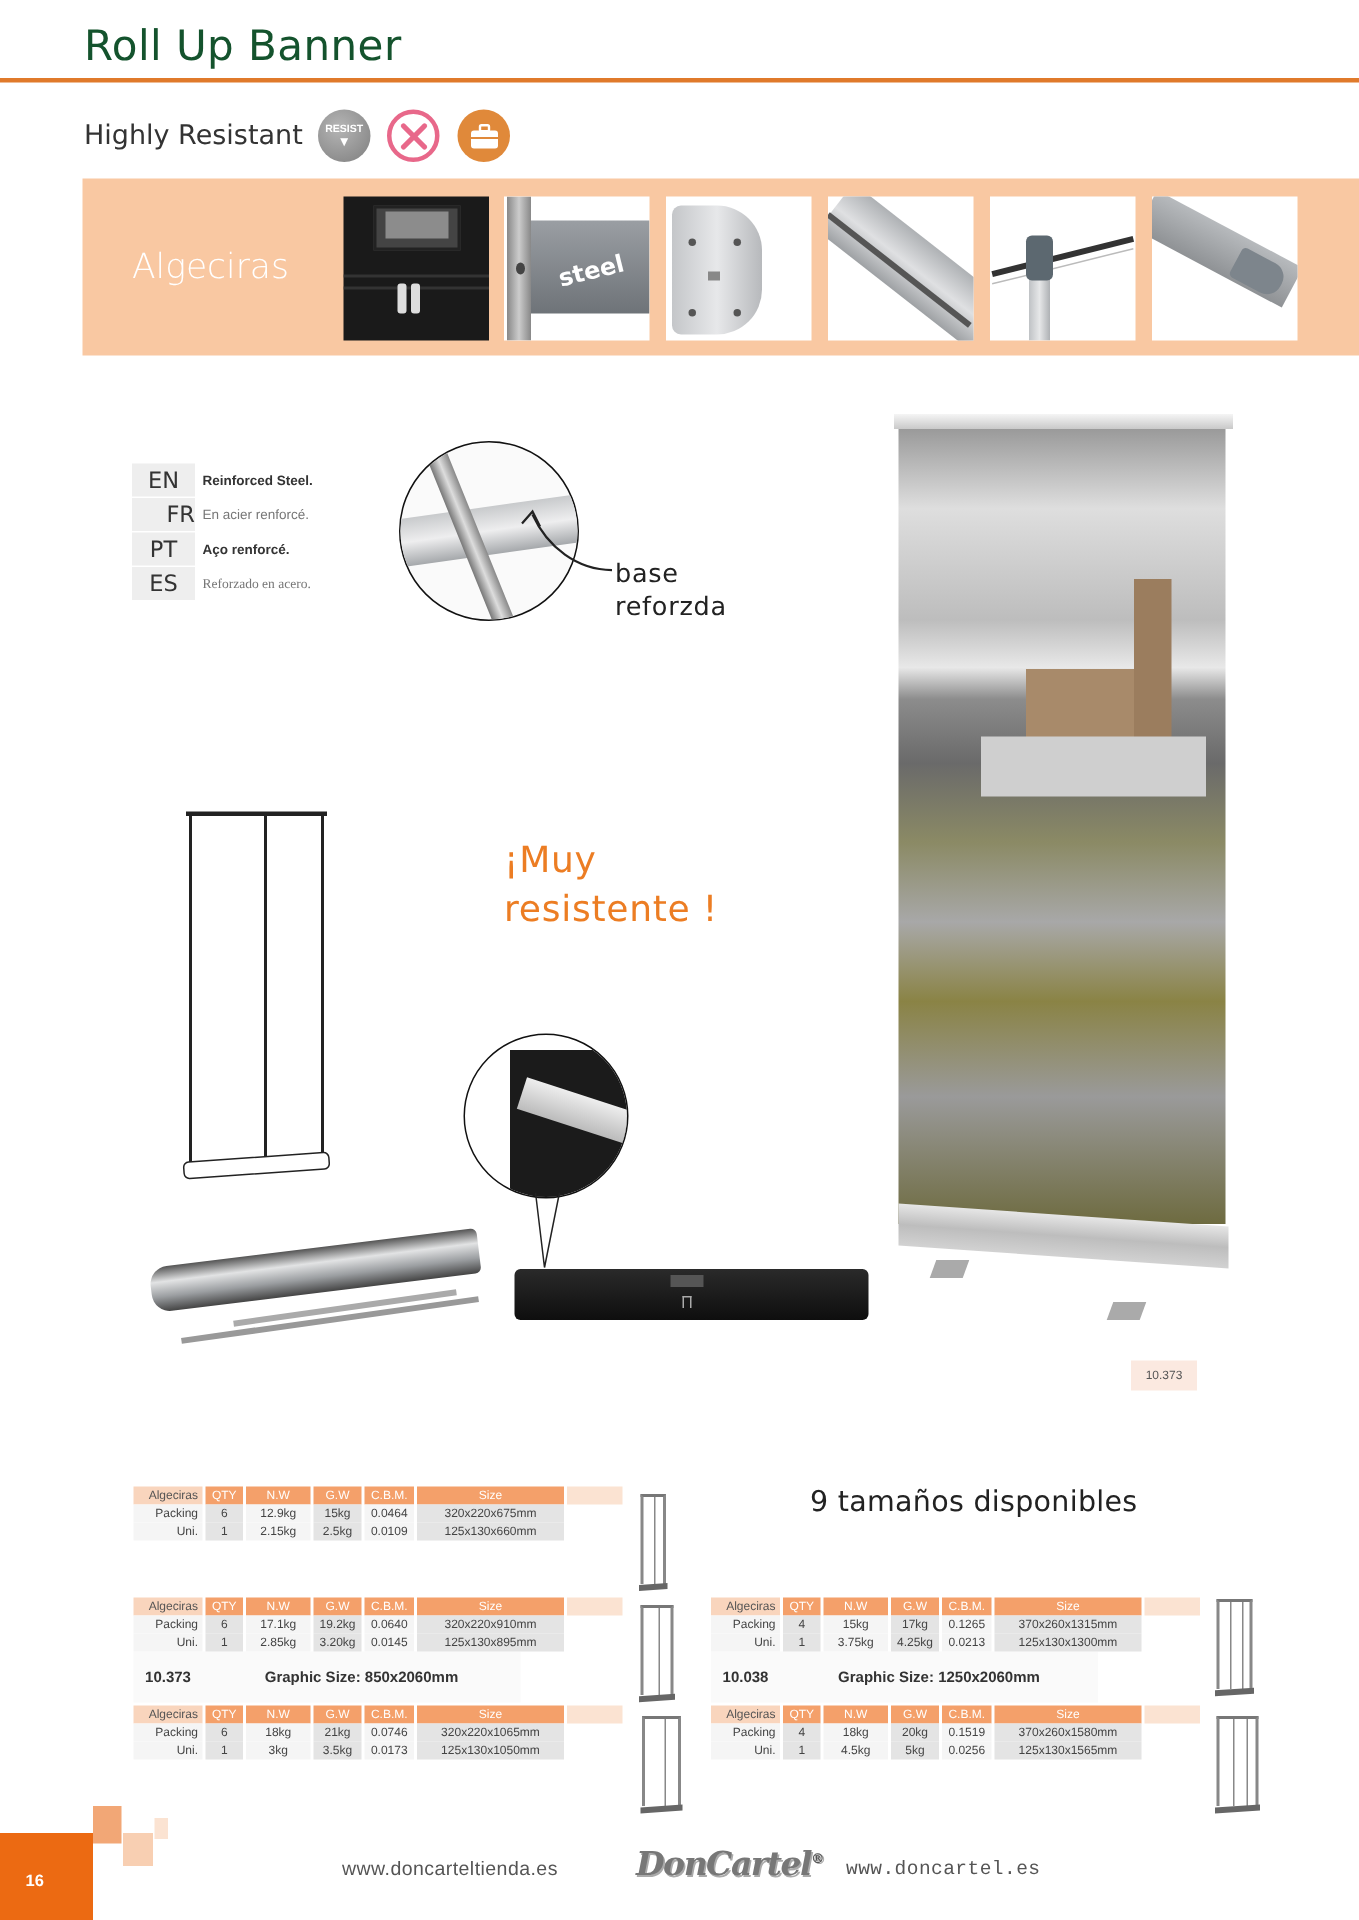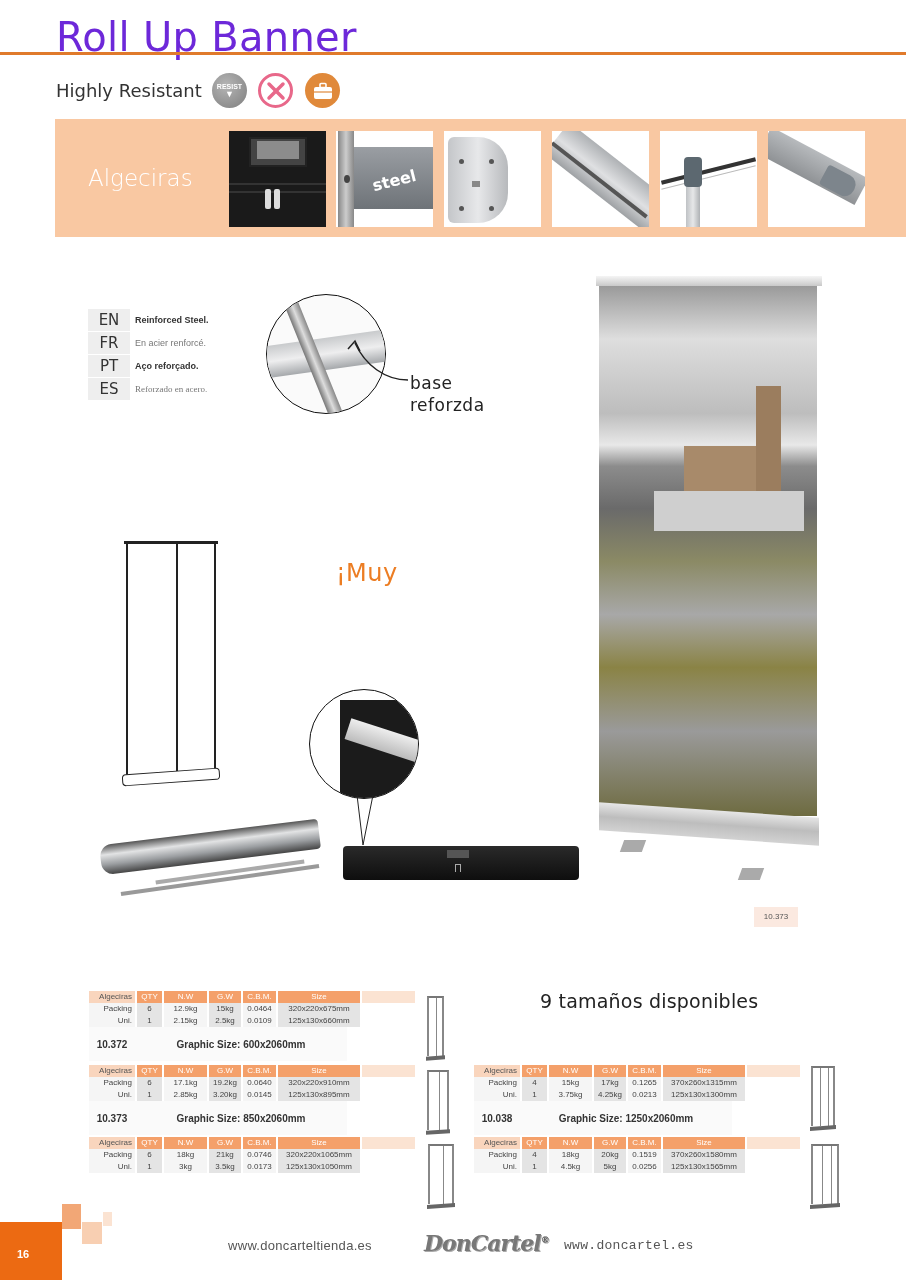--- a/index.html
+++ b/index.html
@@ -2,21 +2,21 @@
 <html><head>
 <meta charset="utf-8">
 <style>
   * { box-sizing: border-box; margin: 0; padding: 0; }
   html, body { width: 906px; height: 1280px; background: #ffffff; overflow: hidden; }
   body { position: relative; font-family: "Liberation Sans", "DejaVu Sans", sans-serif; color: #222; }
 
   .abs { position: absolute; }
 
   
-  .title { left: 56px; top: 14px; font-size: 40px; font-weight: 400; color: #6d28d9; letter-spacing: 0.3px; font-family: "DejaVu Sans", sans-serif; }
+  .title { left: 56px; top: 14px; font-size: 28px; font-weight: 400; color: #14532d; letter-spacing: 0.3px; font-family: "DejaVu Sans", sans-serif; }
   .title-rule { left: 0; top: 52px; width: 906px; height: 3px; background: #e07a2b; }
   .subtitle { left: 56px; top: 80px; font-size: 18px; color: #333; font-family: "DejaVu Sans", sans-serif; }
   .feat-icon { width: 35px; height: 35px; border-radius: 50%; display: flex; align-items: center; justify-content: center; }
   .fi-resist { left: 212px; top: 73px; background: radial-gradient(circle at 40% 35%, #b5b5b5, #7e7e7e); color: #fff; font-size: 7px; font-weight: bold; flex-direction: column; line-height: 1; }
   .fi-tools { left: 258px; top: 73px; background: #fff; border: 3px solid #e8688a; }
   .fi-case { left: 305px; top: 73px; background: #e0893a; }
 
   
   .band { left: 55px; top: 119px; width: 851px; height: 118px; background: #f9c8a2; }
   .band-label { left: 88px; top: 165px; font-size: 23px; color: #fff; font-family: "DejaVu Sans", sans-serif; font-weight: 300; }
@@ -36,21 +36,21 @@
   
   .spec { width: 326px; }
   .spec-row { display: flex; height: 12px; font-size: 8px; line-height: 12px; }
   .spec-head .c { background: #f4a06a; color: #fff; text-align: center; margin-right: 2px; }
   .spec-head .c.first { background: #f9d5bd; color: #555; text-align: right; padding-right: 3px; }
   .spec-head .tail { flex: 1; background: #fbe3d2; }
   .spec-body .c { text-align: center; color: #444; margin-right: 2px; }
   .spec-body .c.first { text-align: right; padding-right: 3px; background: #f5f5f5; }
   .spec-body .c.g { background: #e4e4e4; }
   .spec-body .c.w { background: #f5f5f5; }
-  .w-first { width: 46px; } .w-qty { width: 25px; } .w-nw { width: 43px; } .w-gw { width: 32px; } .w-cbm { width: 33px; } .w-size { width: 82px; }
+  .w-first { width: 46px; } .w-qty { width: 25px; } .w-nw { width: 43px; } .w-gw { width: 32px; } .w-cbm { width: 33px; } .w-size { width: 98px; }
   .spec-foot { display: flex; height: 34px; background: #fafafa; font-size: 10px; color: #333; font-weight: bold; align-items: center; width: 258px; }
   .spec-foot .code { width: 46px; text-align: center; }
   .spec-foot .gsize { flex: 1; text-align: center; font-weight: bold; }
 
   .mini-stand { position: absolute; border-left: 2px solid #888; border-right: 2px solid #888; border-top: 2px solid #777; }
   .mini-stand::after { content: ""; position: absolute; left: -3px; right: -3px; bottom: -4px; height: 4px; background: #666; transform: skewY(-4deg); }
   .mini-stand .mid { position: absolute; top: 0; bottom: 0; width: 1px; background: #888; }
 
   
   .page-no-box { left: 0; top: 1222px; width: 62px; height: 58px; background: #ec6a12; }
@@ -122,24 +122,24 @@
   <div style="position:absolute;left:26px;top:50px;width:14px;height:46px;background:linear-gradient(90deg,#bfc2c5,#e6e7e8,#aeb1b4);"></div>
   <div style="position:absolute;left:24px;top:26px;width:18px;height:30px;background:#5c6870;border-radius:4px;"></div>
 </div>
 <div class="abs thumb" style="left:768px;background:#fff;">
   <div style="position:absolute;left:-10px;top:20px;width:110px;height:30px;background:linear-gradient(180deg,#b7babd,#8f9295);transform:rotate(28deg);"></div>
   <div style="position:absolute;left:54px;top:40px;width:34px;height:22px;background:#7d858c;border-radius:3px 10px 10px 3px;transform:rotate(28deg);"></div>
 </div>
 
 <div class="abs lang-code" style="top:309px;">EN</div>
 <div class="abs lang-text bold" style="top:309px;">Reinforced Steel.</div>
-<div class="abs lang-code" style="top:332px;">FR</div>
+<div class="abs lang-code" style="top:332px;text-align:right;">FR</div>
 <div class="abs lang-text light" style="top:332px;">En acier renforcé.</div>
 <div class="abs lang-code" style="top:355px;">PT</div>
-<div class="abs lang-text bold" style="top:355px;">Aço reforçado.</div>
+<div class="abs lang-text bold" style="top:355px;">Aço renforcé.</div>
 <div class="abs lang-code" style="top:378px;">ES</div>
 <div class="abs lang-text light" style="top:378px;font-family:Liberation Serif, serif;">Reforzado en acero.</div>
 
 <div class="abs" style="left:266px;top:294px;width:120px;height:120px;border-radius:50%;border:1.5px solid #111;overflow:hidden;background:#fafafa;">
   <div style="position:absolute;left:-10px;top:42px;width:150px;height:32px;background:linear-gradient(180deg,#c8cacc,#eeeeef,#a5a8ab);transform:rotate(-8deg);"></div>
   <div style="position:absolute;left:40px;top:-10px;width:14px;height:150px;background:linear-gradient(90deg,#777,#ddd,#888);transform:rotate(-22deg);"></div>
 </div>
 <svg class="abs" style="left:340px;top:335px;" width="70" height="50">
   <path d="M68 45 C 45 45, 25 30, 15 8" fill="none" stroke="#222" stroke-width="1.5"></path>
   <path d="M8 14 L15 6 L20 16" fill="none" stroke="#222" stroke-width="1.5"></path>
@@ -152,20 +152,21 @@
 <div class="abs" style="left:124px;top:541px;width:94px;height:240px;">
   <div style="position:absolute;left:0;top:0;width:94px;height:3px;background:#222;"></div>
   <div style="position:absolute;left:2px;top:2px;width:1.5px;height:236px;background:#222;"></div>
   <div style="position:absolute;left:90px;top:2px;width:1.5px;height:228px;background:#222;"></div>
   <div style="position:absolute;left:52px;top:2px;width:2px;height:232px;background:#222;"></div>
   <div style="position:absolute;left:-2px;top:230px;width:98px;height:12px;border:1.2px solid #222;border-radius:4px;transform:rotate(-4deg);background:#fff;"></div>
 </div>
 
 <div class="abs muy">
   <div>¡Muy</div>
+  <div>resistente !</div>
 </div>
 
 <div class="abs" style="left:100px;top:832px;width:220px;height:30px;background:linear-gradient(180deg,#555,#e2e3e4,#9b9ea1,#444);border-radius:12px 4px 4px 12px;transform:rotate(-7deg);"></div>
 <div class="abs" style="left:120px;top:878px;width:200px;height:4px;background:#999;transform:rotate(-8deg);"></div>
 <div class="abs" style="left:155px;top:870px;width:150px;height:4px;background:#aaa;transform:rotate(-8deg);"></div>
 
 <div class="abs" style="left:309px;top:689px;width:110px;height:110px;border-radius:50%;border:1.5px solid #111;overflow:hidden;background:#fff;">
   <div style="position:absolute;left:30px;top:10px;width:100px;height:100px;background:#1b1b1b;"></div>
   <div style="position:absolute;left:36px;top:40px;width:80px;height:22px;background:linear-gradient(180deg,#eee,#bbb);transform:rotate(18deg);"></div>
 </div>
@@ -209,24 +210,20 @@
     <div class="c w w-cbm">0.0464</div>
     <div class="c g w-size">320x220x675mm</div>
   </div>
   <div class="spec-row spec-body">
     <div class="c first w-first">Uni.</div>
     <div class="c g w-qty">1</div>
     <div class="c w w-nw">2.15kg</div>
     <div class="c g w-gw">2.5kg</div>
     <div class="c w w-cbm">0.0109</div>
     <div class="c g w-size">125x130x660mm</div>
-  </div>
-  <div class="spec-foot">
-    <div class="code">10.372</div>
-    <div class="gsize">Graphic Size: 600x2060mm</div>
   </div>
 </div>
 
 <div class="abs spec" style="left:89px;top:1065px;">
   <div class="spec-row spec-head">
     <div class="c first w-first">Algeciras</div>
     <div class="c w-qty">QTY</div>
     <div class="c w-nw">N.W</div>
     <div class="c w-gw">G.W</div>
     <div class="c w-cbm">C.B.M.</div>

